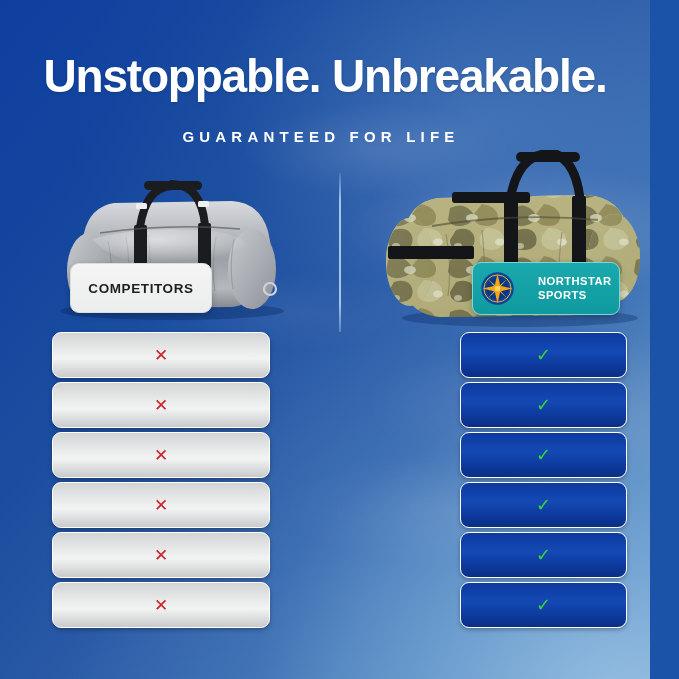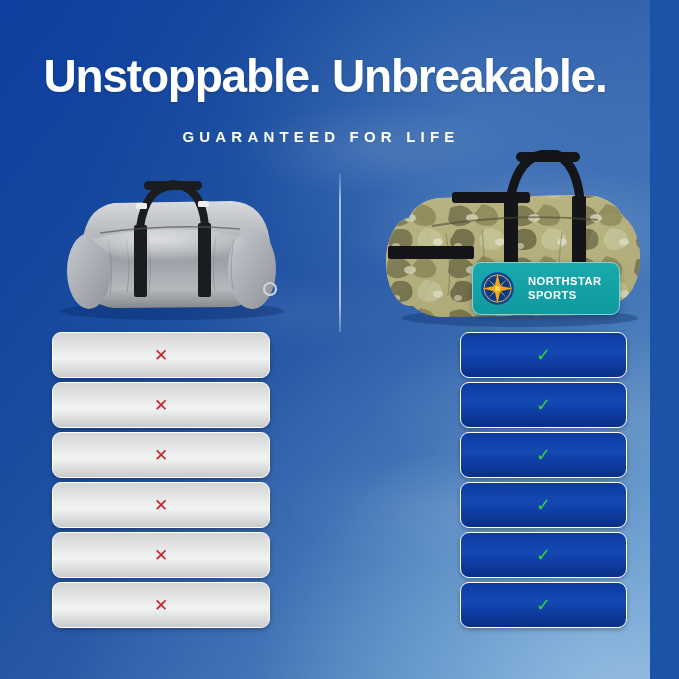--- a/index.html
+++ b/index.html
@@ -62,21 +62,21 @@
     justify-content:center;
     box-shadow:0 2px 6px rgba(0,0,0,.22);
   }
   .chip-competitors span{
     color:#1f1f1f;font-size:13.5px;font-weight:bold;letter-spacing:.6px;
   }
   .chip-brand{
     left:472px;top:262px;width:148px;height:53px;
     background:linear-gradient(180deg,#1aa9ad 0%,#0f9aa0 100%);
     border:1.5px solid #7fd6d8;
-    padding-left:7px;gap:13px;
+    padding-left:7px;gap:23px;
     box-shadow:0 2px 6px rgba(0,0,0,.25);
   }
   .brand-text{
     color:#fff;font-size:11.2px;font-weight:bold;line-height:1.22;letter-spacing:.45px;
   }
   .brand-logo{width:35px;height:35px;flex:0 0 35px;}
 
   
   .rows{position:absolute;left:0;top:332px;width:679px;}
   .row{position:relative;height:50px;margin-bottom:0;}
@@ -229,20 +229,23 @@
       <rect x="130" y="2" width="64" height="10" rx="5" fill="#141518"></rect>
       <path d="M46 76 q86 -14 166 -6" stroke="#4c4a33" stroke-width="1.8" fill="none" opacity=".6"></path>
     </svg>
   </div>
 
   <div class="headline">Unstoppable. Unbreakable.</div>
   <div class="subhead">GUARANTEED FOR LIFE</div>
 
   <div class="divider"></div>
 
+  <div class="chip chip-competitors">
+    <span>COMPETITORS</span>
+  </div>
 
   <div class="chip chip-brand">
     <span class="brand-logo">
       <svg viewBox="0 0 40 40" width="35" height="35">
         <circle cx="20" cy="20" r="18.5" fill="#12419a"></circle>
         <circle cx="20" cy="20" r="15.5" fill="none" stroke="#f4c623" stroke-width="1"></circle>
         <circle cx="20" cy="20" r="12.5" fill="#0e357f"></circle>
         <g fill="#f9a51a">
           <path d="M20 3 L23 16 L20 20 L17 16 Z"></path>
           <path d="M20 37 L17 24 L20 20 L23 24 Z"></path>

